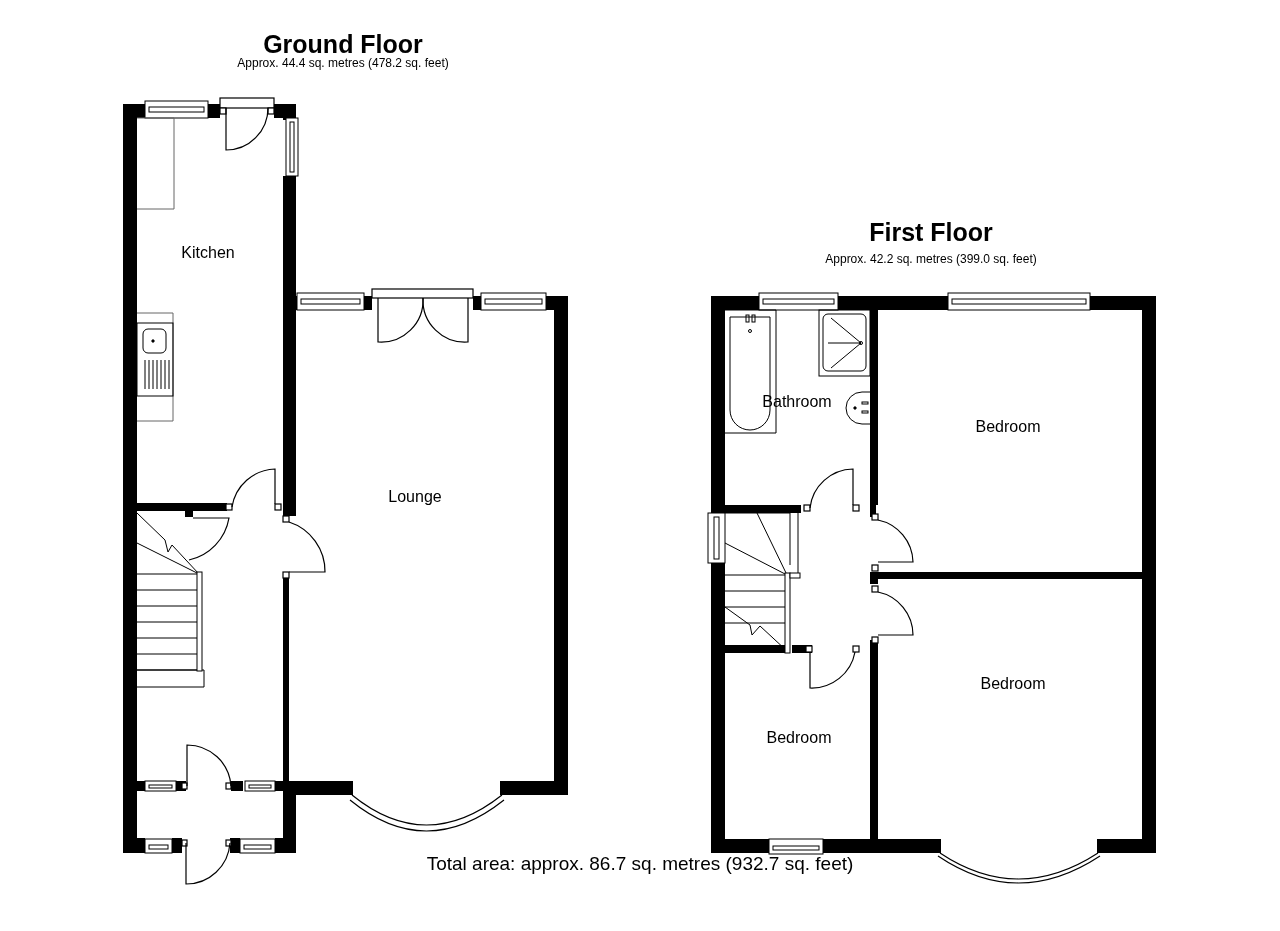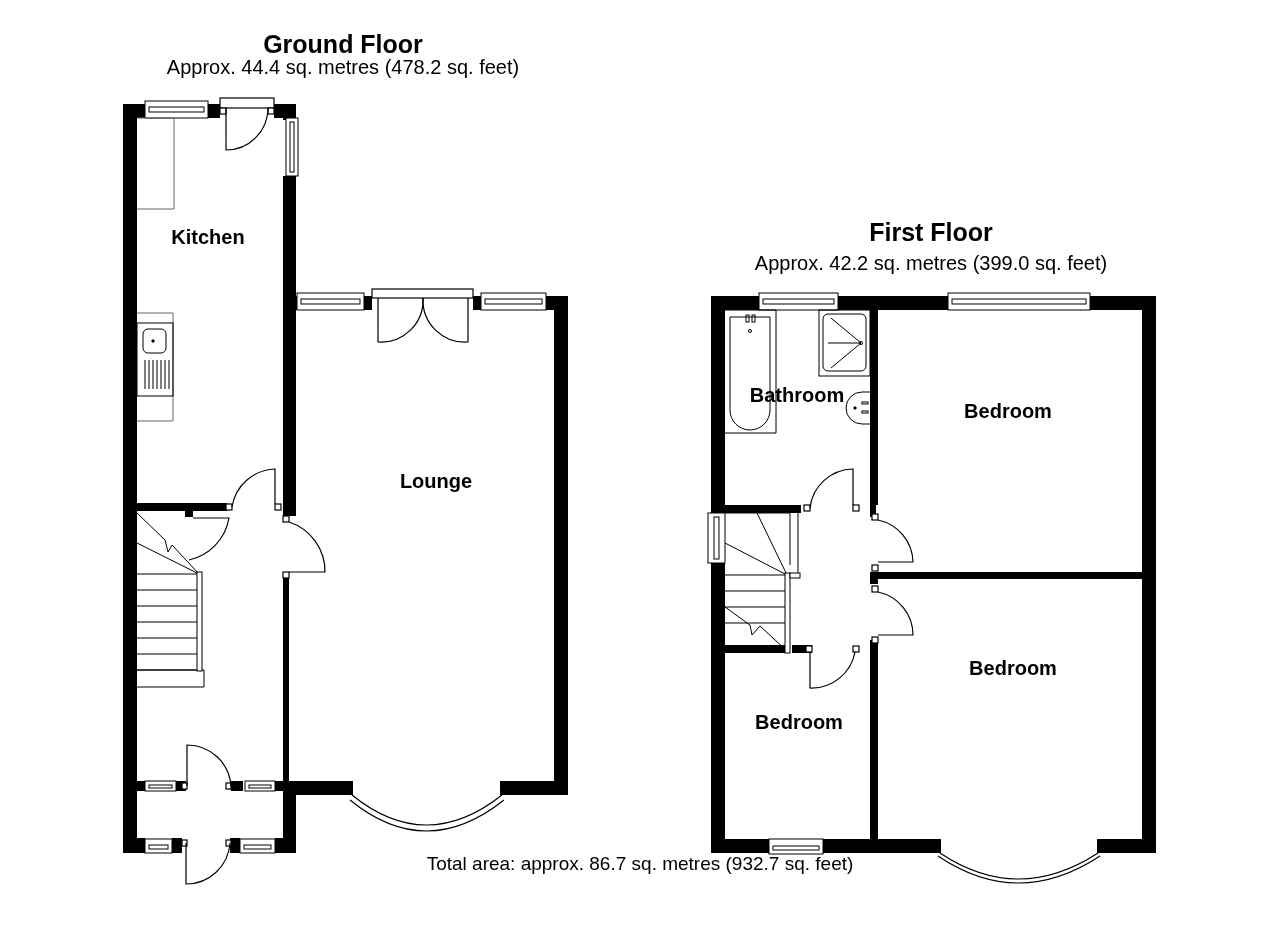--- a/index.html
+++ b/index.html
@@ -1,20 +1,20 @@
 <!DOCTYPE html>
 <html><head>
 <meta charset="utf-8">
 <style>
   html,body{margin:0;padding:0;background:#ffffff;}
   body{width:1280px;height:931px;position:relative;overflow:hidden;font-family:"Liberation Sans",sans-serif;color:#000;}
   .title{position:absolute;font-weight:bold;font-size:25px;text-align:center;white-space:nowrap;transform:translateX(-50%);}
-  .sub{position:absolute;font-size:20px;text-align:center;white-space:nowrap;transform:translateX(-50%);}
+  .sub{position:absolute;font-size:12px;text-align:center;white-space:nowrap;transform:translateX(-50%);}
   .total{position:absolute;font-size:19px;white-space:nowrap;transform:translateX(-50%);}
-  .room{position:absolute;font-weight:bold;font-size:20px;white-space:nowrap;transform:translate(-50%,-50%);}
+  .room{position:absolute;font-weight:normal;font-size:16px;white-space:nowrap;transform:translate(-50%,-50%);margin-top:16px;}
   svg{position:absolute;left:0;top:0;}
 </style>
 </head>
 <body>
 
 <svg width="1280" height="931" viewBox="0 0 1280 931" xmlns="http://www.w3.org/2000/svg">
   <g>
 
     <g fill="#000">
       <rect x="123" y="104" width="14" height="749"></rect>
@@ -200,19 +200,19 @@
     </g>
   </g>
 </svg>
 
 <div class="title" style="left:343px;top:22px;margin-top:8px;">Ground Floor</div>
 <div class="sub" style="left:343px;top:56px;">Approx.  44.4 sq. metres (478.2 sq. feet)</div>
 <div class="title" style="left:931px;top:218px;">First Floor</div>
 <div class="sub" style="left:931px;top:252px;">Approx.  42.2 sq. metres (399.0 sq. feet)</div>
 
 <div class="room" style="left:208px;top:237px;">Kitchen</div>
-<div class="room" style="left:436px;top:481px;text-align:right;">Lounge</div>
-<div class="room" style="left:797px;top:395px;">Bathroom</div>
+<div class="room" style="left:415px;top:481px;text-align:right;">Lounge</div>
+<div class="room" style="left:797px;top:386px;">Bathroom</div>
 <div class="room" style="left:1008px;top:411px;">Bedroom</div>
 <div class="room" style="left:1013px;top:668px;">Bedroom</div>
 <div class="room" style="left:799px;top:722px;">Bedroom</div>
 
 <div class="total" style="left:640px;top:853px;">Total area: approx.  86.7 sq. metres (932.7 sq. feet)</div>
 
 </body></html>

